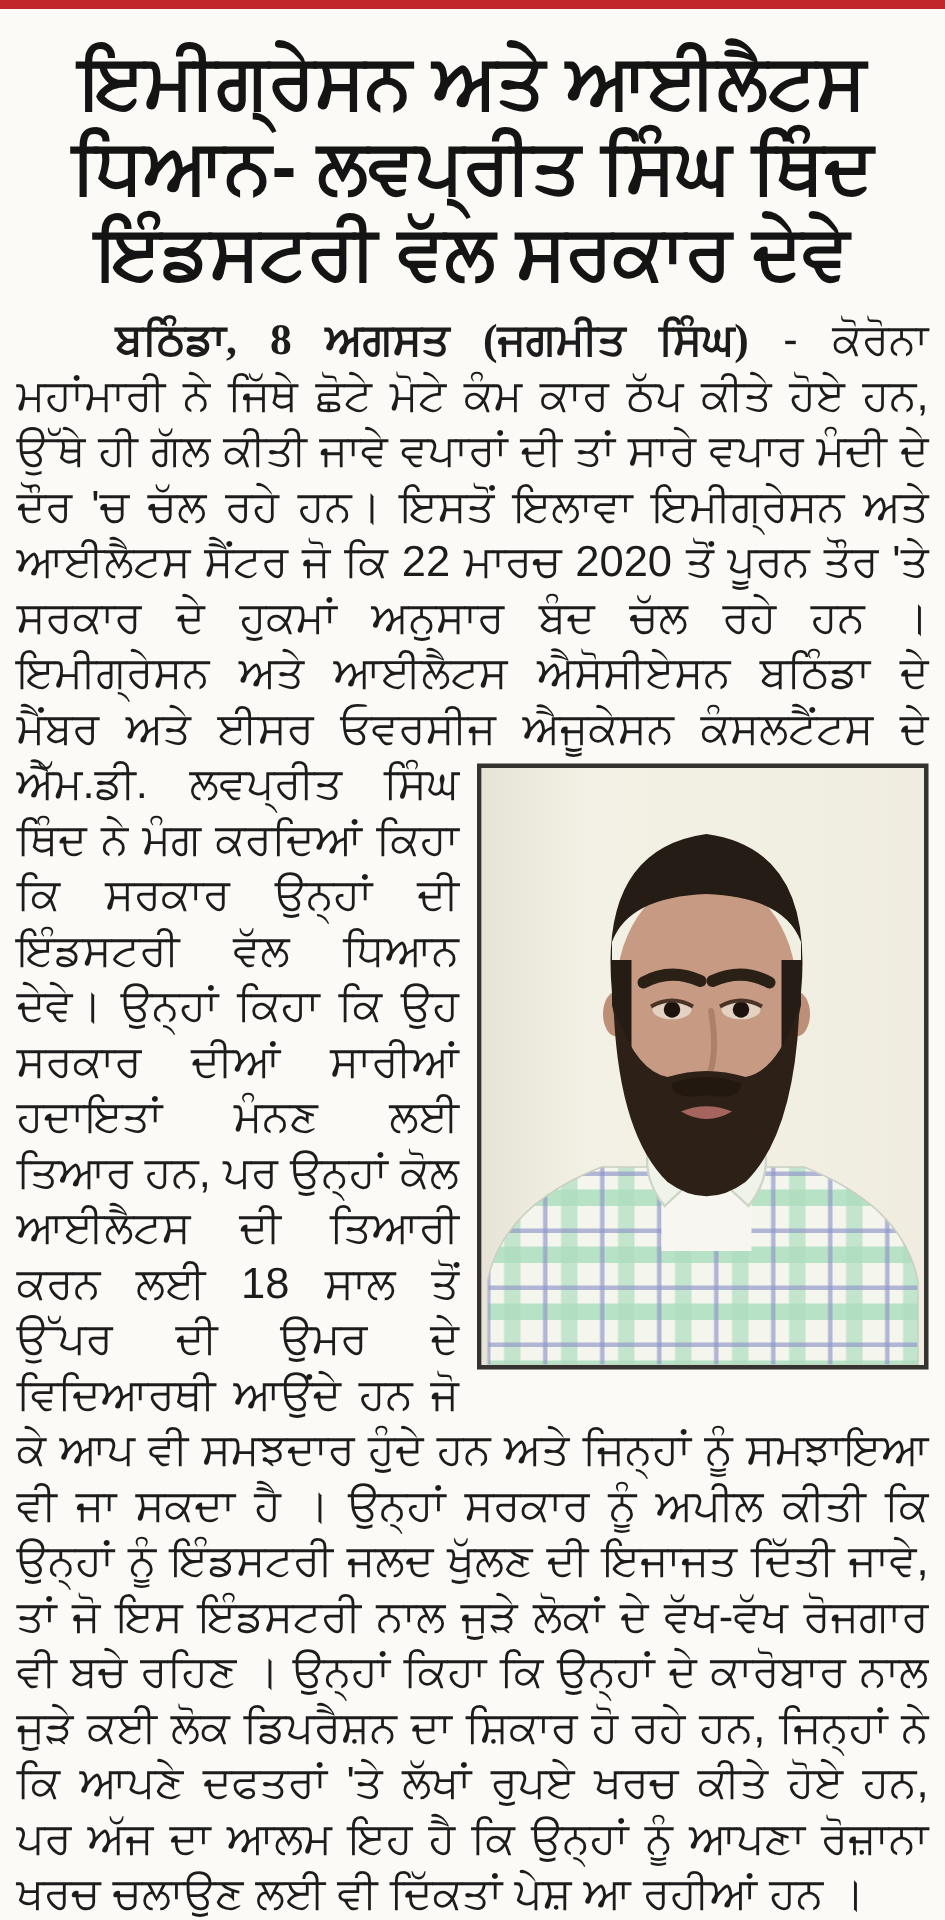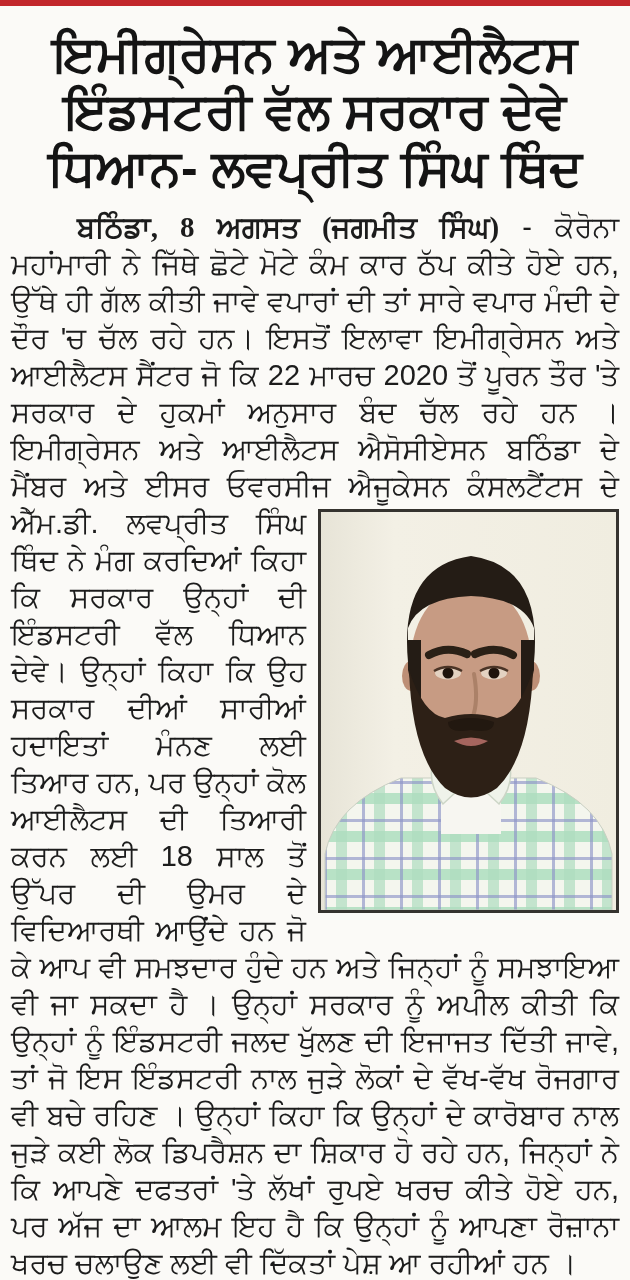--- a/index.html
+++ b/index.html
@@ -42,22 +42,22 @@
 </style>
 </head>
 <body>
 
 <div class="page">
 
   <div class="top-bar"></div>
 
   <h1 class="headline">
     <span class="hl">ਇਮੀਗ੍ਰੇਸਨ ਅਤੇ ਆਈਲੈਟਸ</span>
+    <span class="hl">ਧਿਆਨ- ਲਵਪ੍ਰੀਤ ਸਿੰਘ ਥਿੰਦ</span>
     <span class="hl">ਇੰਡਸਟਰੀ ਵੱਲ ਸਰਕਾਰ ਦੇਵੇ</span>
-    <span class="hl">ਧਿਆਨ- ਲਵਪ੍ਰੀਤ ਸਿੰਘ ਥਿੰਦ</span>
   </h1>
 
   <div class="article">
     <p class="para">
       <b class="dateline">ਬਠਿੰਡਾ, 8 ਅਗਸਤ (ਜਗਮੀਤ ਸਿੰਘ)</b>
       <span>- ਕੋਰੋਨਾ ਮਹਾਂਮਾਰੀ ਨੇ ਜਿੱਥੇ ਛੋਟੇ ਮੋਟੇ ਕੰਮ ਕਾਰ ਠੱਪ ਕੀਤੇ ਹੋਏ ਹਨ, ਉੱਥੇ ਹੀ ਗੱਲ ਕੀਤੀ ਜਾਵੇ ਵਪਾਰਾਂ ਦੀ ਤਾਂ ਸਾਰੇ ਵਪਾਰ ਮੰਦੀ ਦੇ ਦੌਰ 'ਚ ਚੱਲ ਰਹੇ ਹਨ। ਇਸਤੋਂ ਇਲਾਵਾ ਇਮੀਗ੍ਰੇਸਨ ਅਤੇ ਆਈਲੈਟਸ ਸੈਂਟਰ ਜੋ ਕਿ 22 ਮਾਰਚ 2020 ਤੋਂ ਪੂਰਨ ਤੌਰ 'ਤੇ ਸਰਕਾਰ ਦੇ ਹੁਕਮਾਂ ਅਨੁਸਾਰ ਬੰਦ ਚੱਲ ਰਹੇ ਹਨ । ਇਮੀਗ੍ਰੇਸਨ ਅਤੇ ਆਈਲੈਟਸ ਐਸੋਸੀਏਸਨ ਬਠਿੰਡਾ ਦੇ ਮੈਂਬਰ ਅਤੇ ਈਸਰ ਓਵਰਸੀਜ ਐਜੂਕੇਸਨ ਕੰਸਲਟੈਂਟਸ ਦੇ ਐੱਮ.ਡੀ. ਲਵਪ੍ਰੀਤ ਸਿੰਘ</span>
       <span class="photo-wrap">
         <svg viewBox="0 0 295 398" width="295" height="398" xmlns="http://www.w3.org/2000/svg" role="img">
           <defs>
             <linearGradient id="bgg" x1="0" y1="0" x2="1" y2="0">

